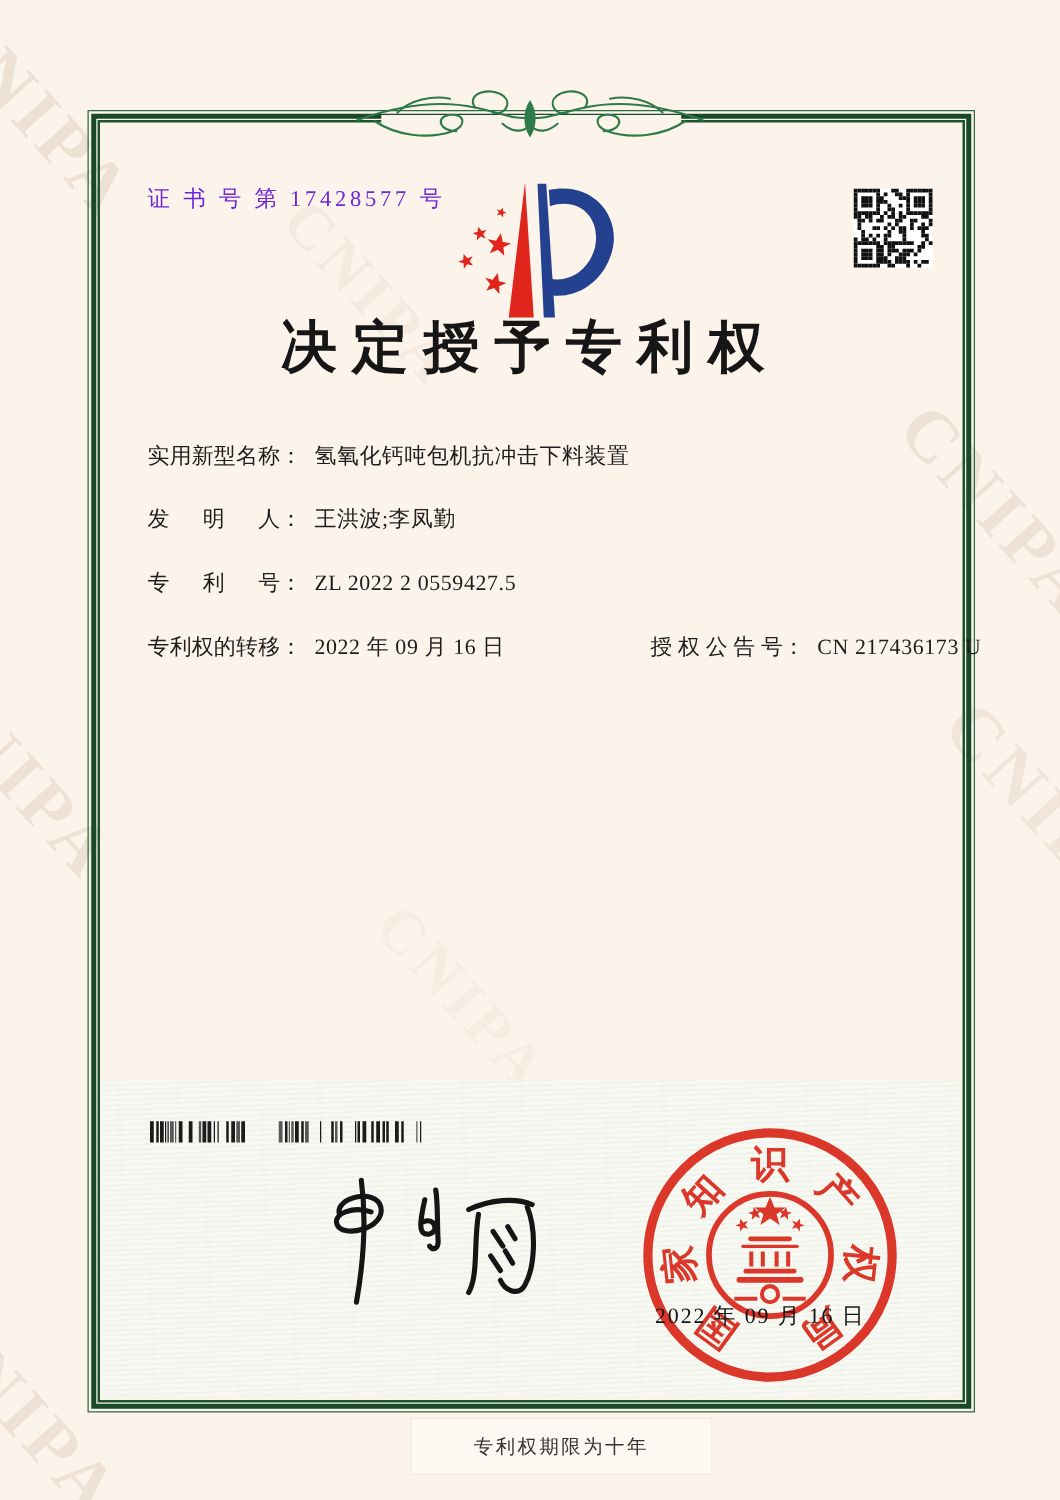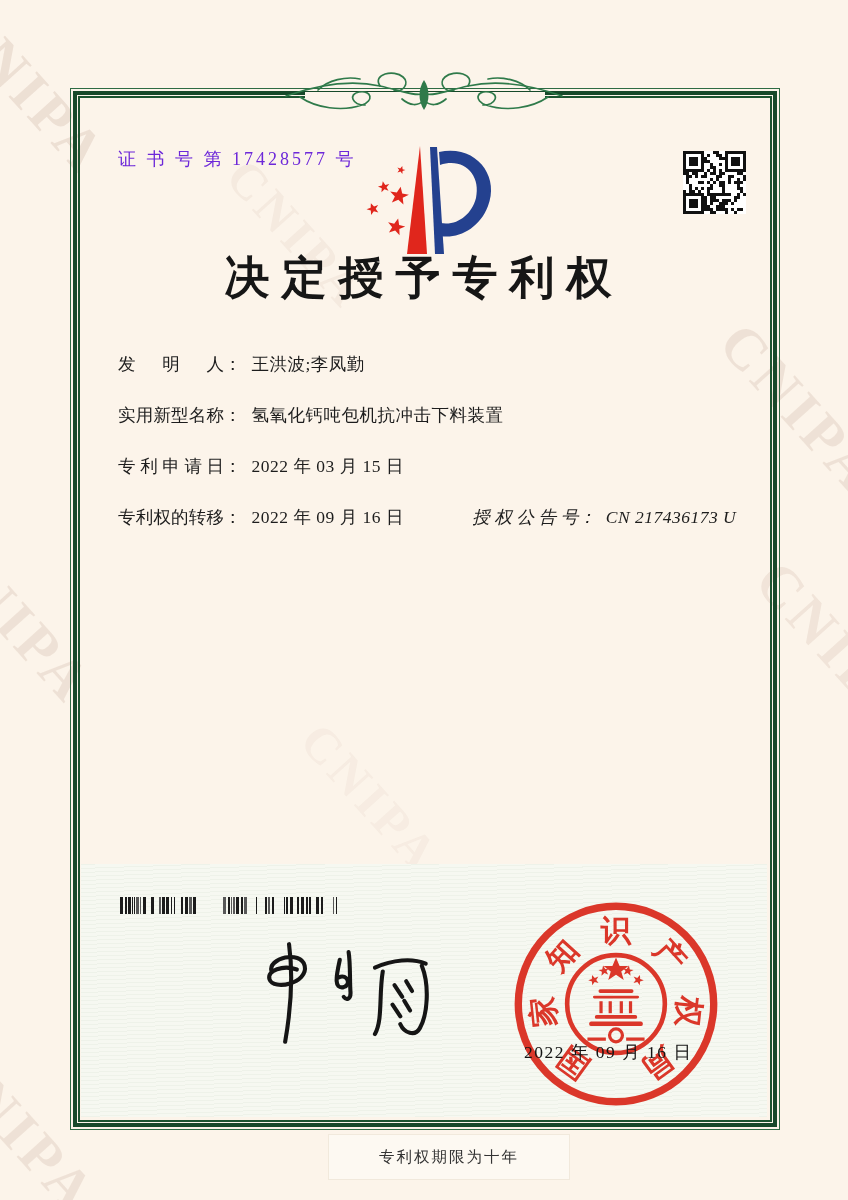--- a/index.html
+++ b/index.html
@@ -25,21 +25,21 @@
   .qr{position:absolute;left:683px;top:151px;width:63px;height:63px;background:#fff;}
 
   .title{position:absolute;left:70px;top:248px;width:708px;text-align:center;
          font-size:45px;font-weight:bold;color:#161616;letter-spacing:12px;margin:0;}
 
   .fields{position:absolute;left:118px;top:352px;width:640px;font-size:17.5px;color:#1d1d1d;}
   .frow{height:51px;white-space:nowrap;}
   .flabel{display:inline-block;width:106px;text-align:justify;text-align-last:justify;vertical-align:top;}
   .fcolon{display:inline-block;margin-right:10px;}
   .fval{letter-spacing:0.5px;}
-  .fpair2{display:inline-block;margin-left:64px;font-style:italic;}
+  .fpair2{display:inline-block;margin-left:112px;}
 
   .paras{position:absolute;left:119px;top:699px;width:630px;font-size:16.5px;line-height:1.95;
          color:#222;text-align:justify;letter-spacing:0.3px;}
   .paras p{margin:0;text-indent:2.1em;}
 
   .wavezone{position:absolute;left:81px;top:864px;width:686px;height:253px;
     background:repeating-linear-gradient(178deg,#eef2e9 0px,#eef2e9 1px,#f6f8f1 1px,#f6f8f1 4px);}
 
   .barcode{position:absolute;left:120px;top:897px;width:226px;height:17px;}
 
@@ -337,27 +337,27 @@
       <div style="position: absolute; left: 27px; top: 60px; width: 3px; height: 3px; background: rgb(17, 17, 17);"></div>
       <div style="position: absolute; left: 30px; top: 60px; width: 3px; height: 3px; background: rgb(17, 17, 17);"></div>
       <div style="position: absolute; left: 42px; top: 60px; width: 3px; height: 3px; background: rgb(17, 17, 17);"></div>
       <div style="position: absolute; left: 51px; top: 60px; width: 3px; height: 3px; background: rgb(17, 17, 17);"></div>
     </div>
 
   <h1 class="title">决定授予专利权</h1>
 
   <div class="fields">
     <div class="frow">
+      <span class="flabel">实用新型名称</span><span class="fcolon">：</span><span class="fval">氢氧化钙吨包机抗冲击下料装置</span>
+    </div>
+    <div class="frow">
       <span class="flabel">发明人</span><span class="fcolon">：</span><span class="fval">王洪波;李凤勤</span>
     </div>
     <div class="frow">
-      <span class="flabel">实用新型名称</span><span class="fcolon">：</span><span class="fval">氢氧化钙吨包机抗冲击下料装置</span>
-    </div>
-    <div class="frow">
-      <span class="flabel">专利申请日</span><span class="fcolon">：</span><span class="fval">2022 年 03 月 15 日</span>
+      <span class="flabel">专利号</span><span class="fcolon">：</span><span class="fval">ZL 2022 2 0559427.5</span>
     </div>
     <div class="frow">
       <span>
         <span class="flabel">专利权的转移</span><span class="fcolon">：</span><span class="fval">2022 年 09 月 16 日</span>
       </span>
       <span class="fpair2">
         <span class="flabel">授权公告号</span><span class="fcolon">：</span><span class="fval">CN 217436173 U</span>
       </span>
     </div>
   </div>

